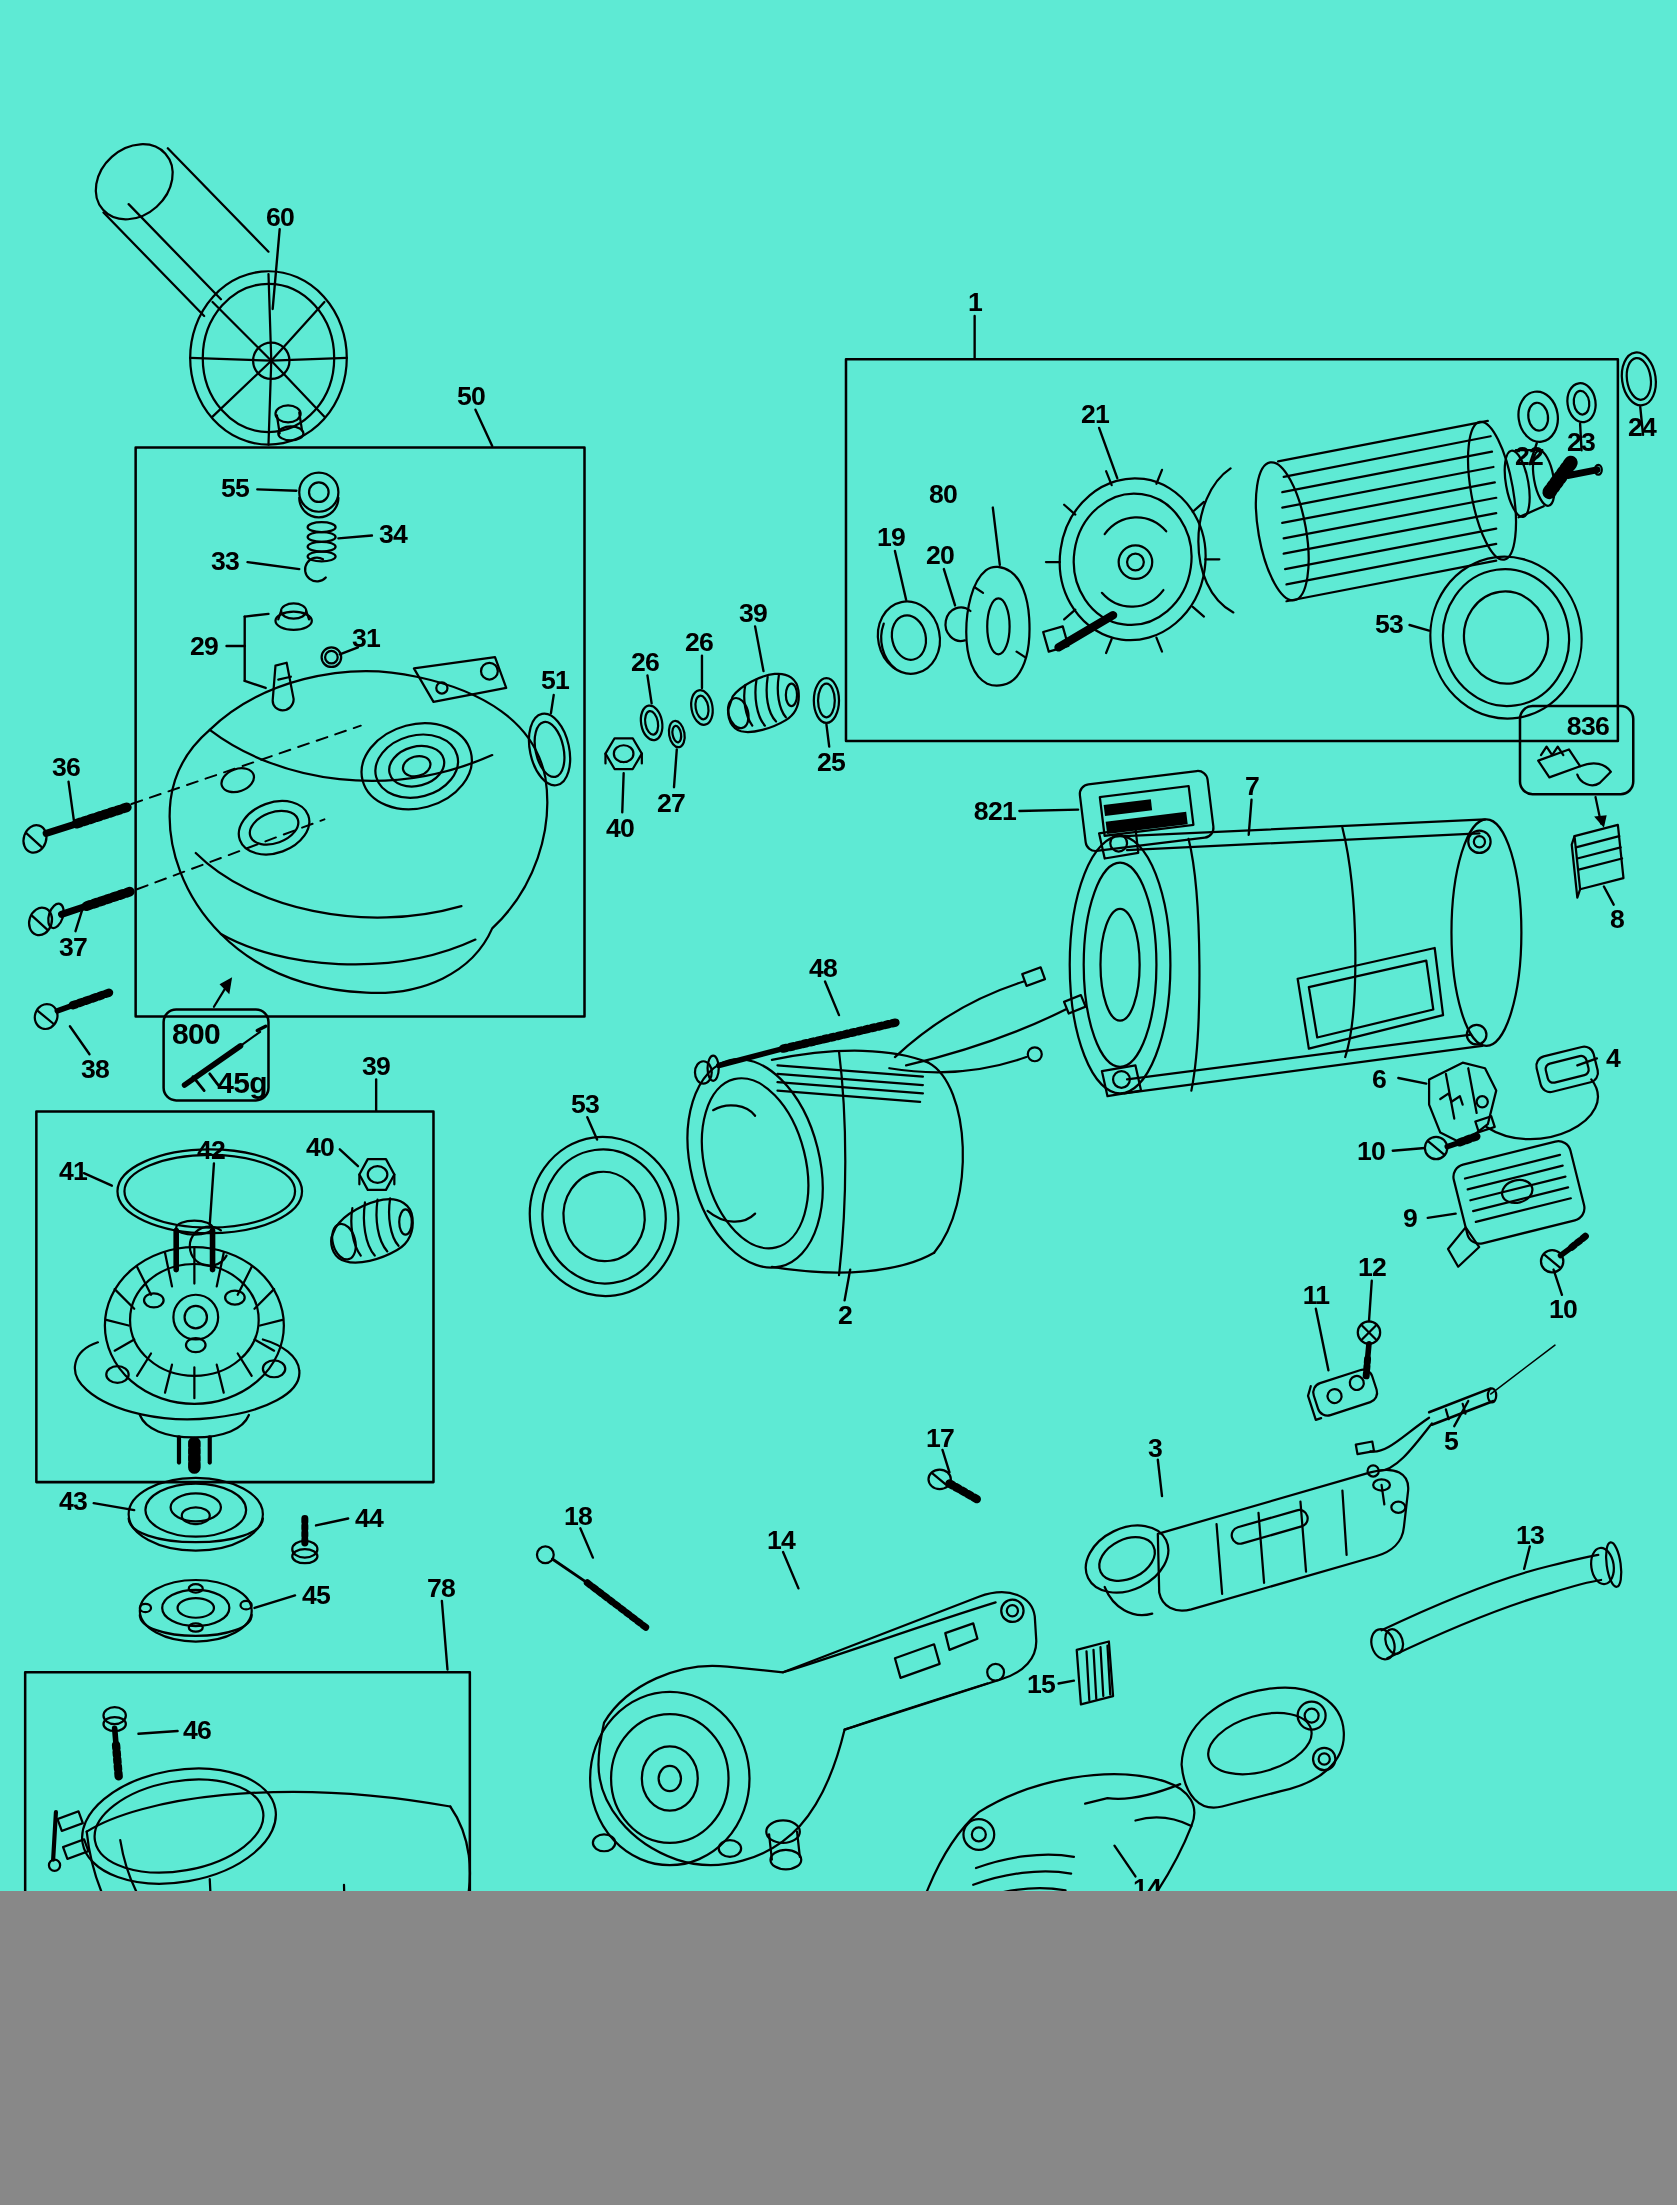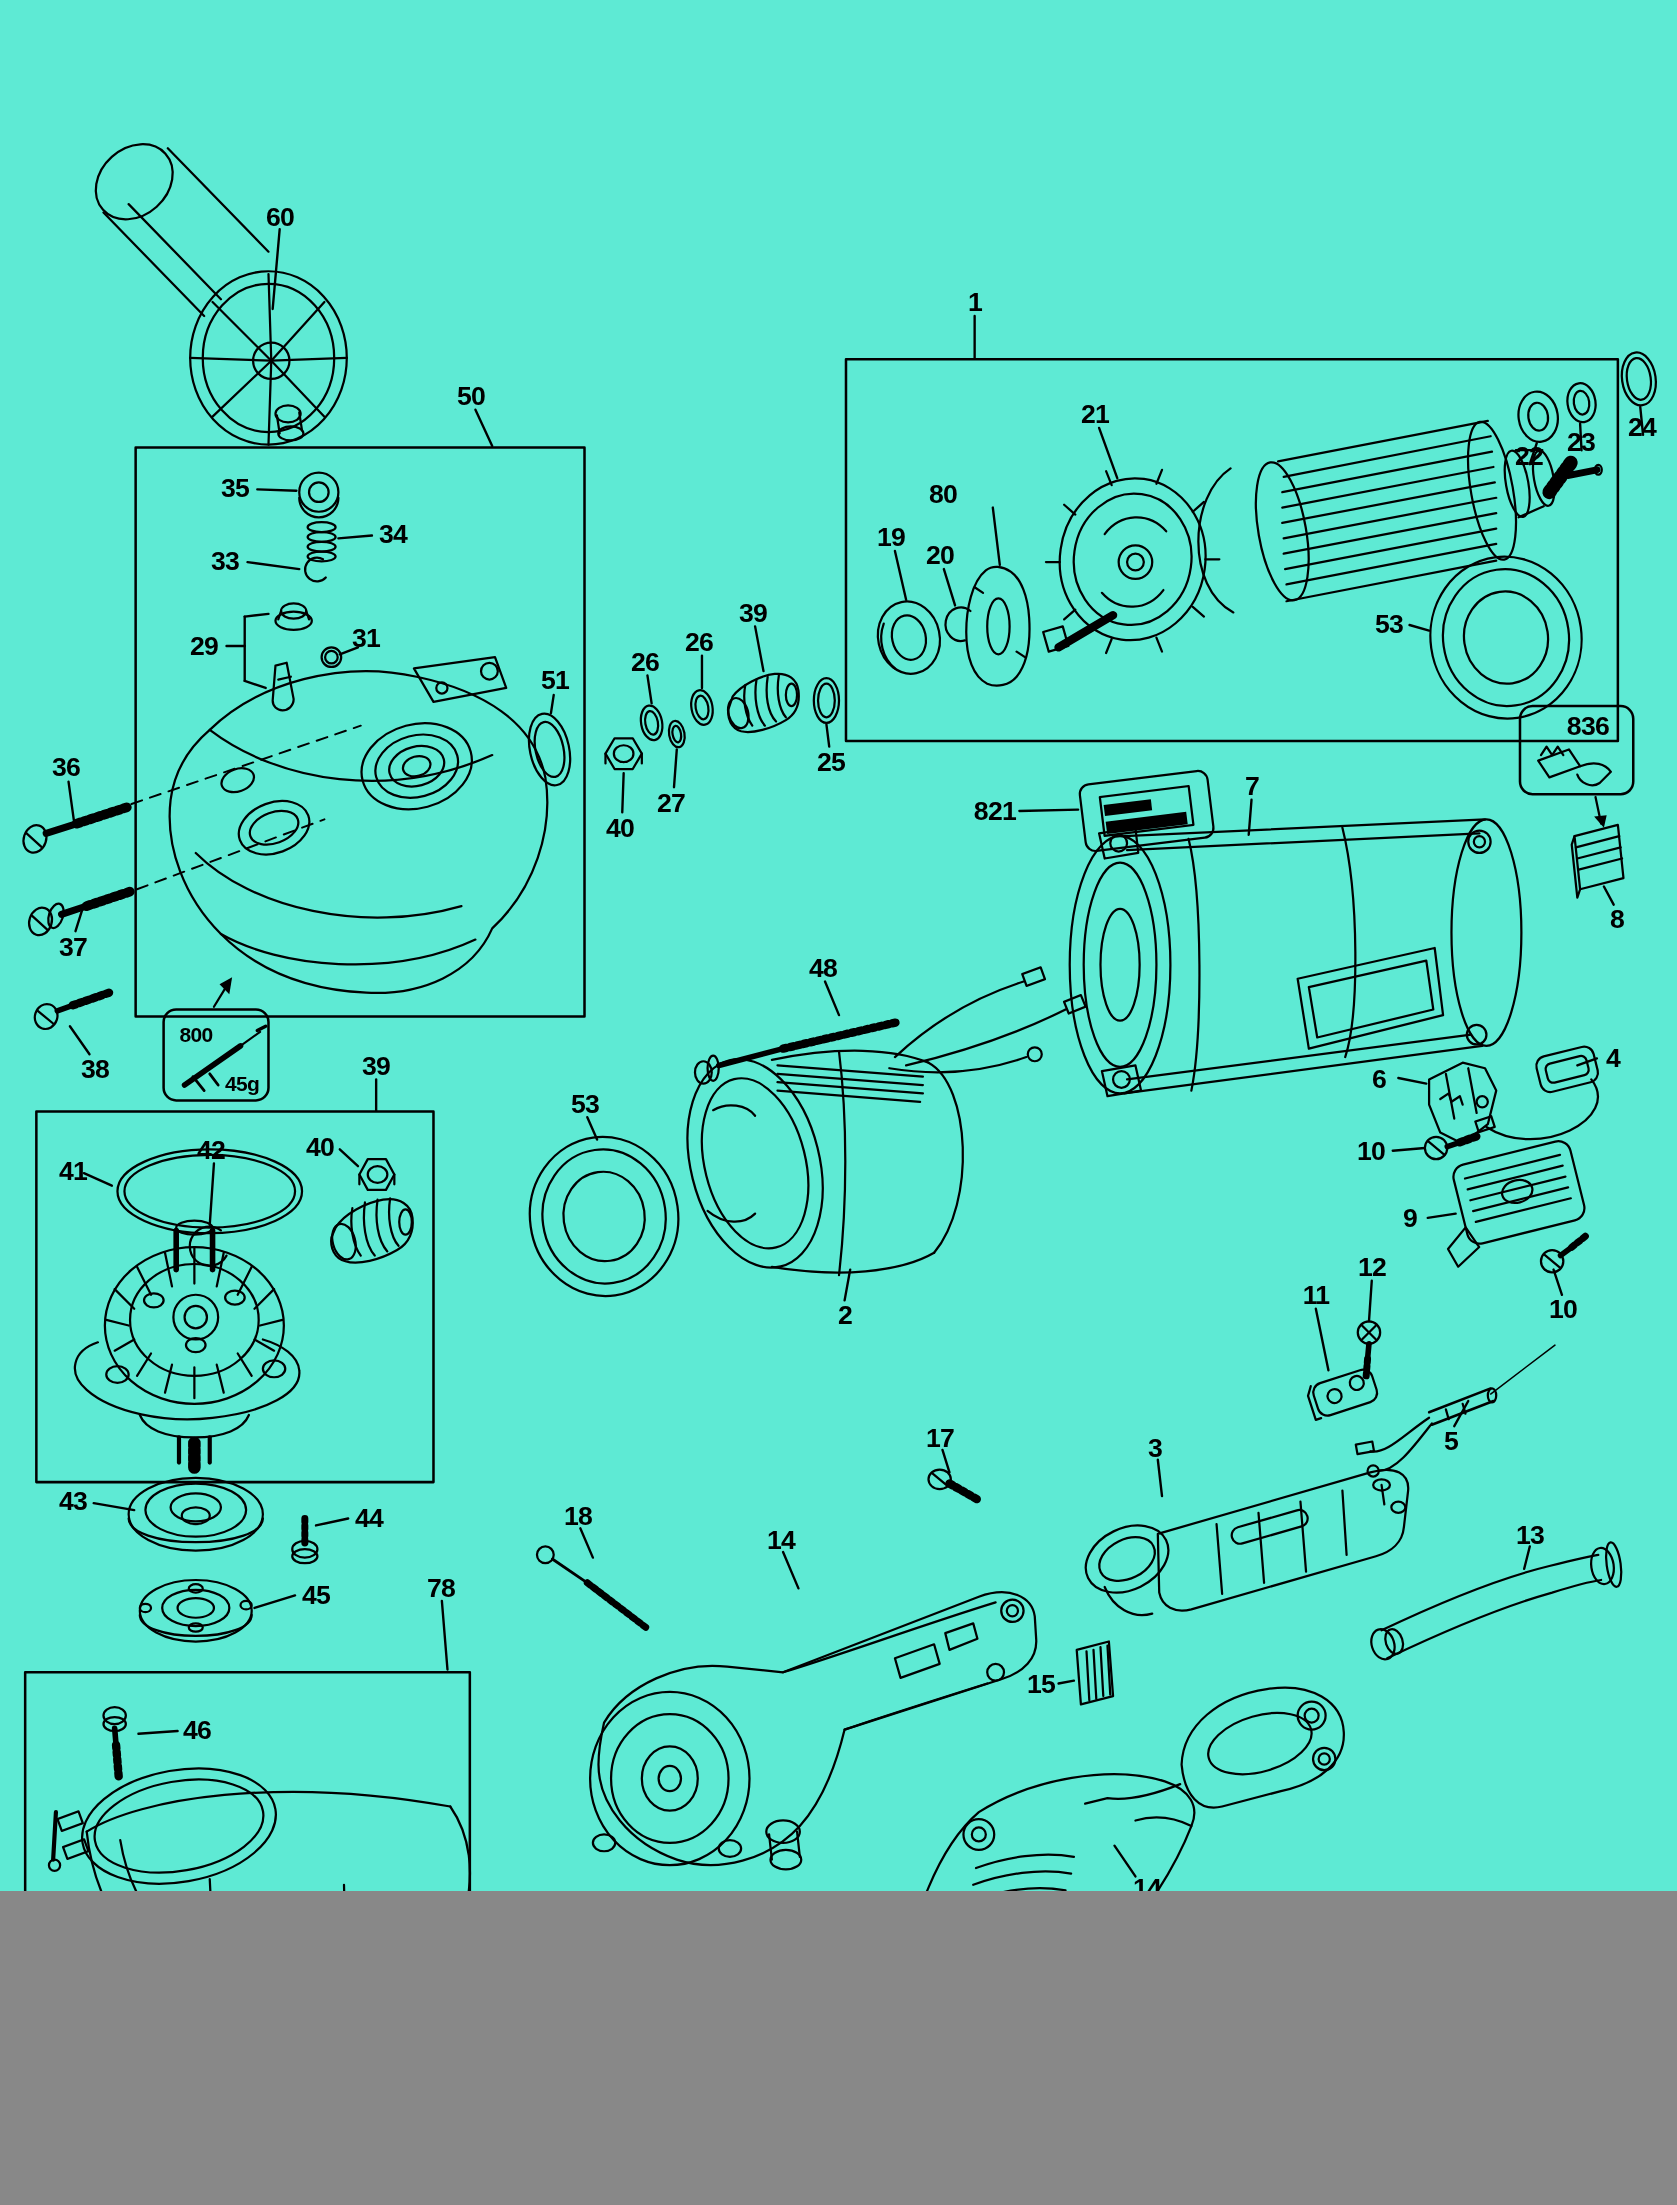--- a/index.html
+++ b/index.html
@@ -14,21 +14,21 @@
   .callout{
     position:absolute;
     transform:translate(-50%,-50%);
     font-weight:700;
     font-size:26.6px;
     line-height:1;
     color:#000;
     letter-spacing:-0.7px;
     white-space:nowrap;
   }
-  .callout.small{font-size:21px;}
+  .callout.small{font-size:30px;}
   .callout.copyright{
     font-family:"DejaVu Serif", serif;
     font-size:32px;
     font-weight:700;
     letter-spacing:0;
   }
 </style>
 </head>
 <body>
 
@@ -661,21 +661,21 @@
 <div class="callout" style="left:471px;top:396px">50</div>
 <div class="callout" style="left:975px;top:302px">1</div>
 <div class="callout" style="left:1095px;top:414px">21</div>
 <div class="callout" style="left:943px;top:494px">80</div>
 <div class="callout" style="left:891px;top:537px">19</div>
 <div class="callout" style="left:940px;top:555px">20</div>
 <div class="callout" style="left:1529px;top:456px">22</div>
 <div class="callout" style="left:1581px;top:442px">23</div>
 <div class="callout" style="left:1642px;top:427px">24</div>
 <div class="callout" style="left:1389px;top:624px">53</div>
-<div class="callout" style="left:235px;top:488px">35</div>
+<div class="callout" style="left:235px;top:488px">55</div>
 <div class="callout" style="left:393px;top:534px">34</div>
 <div class="callout" style="left:225px;top:561px">33</div>
 <div class="callout" style="left:204px;top:646px">29</div>
 <div class="callout" style="left:366px;top:638px">31</div>
 <div class="callout" style="left:555px;top:680px">51</div>
 <div class="callout" style="left:645px;top:662px">26</div>
 <div class="callout" style="left:699px;top:642px">26</div>
 <div class="callout" style="left:753px;top:613px">39</div>
 <div class="callout" style="left:831px;top:762px">25</div>
 <div class="callout" style="left:620px;top:828px">40</div>

